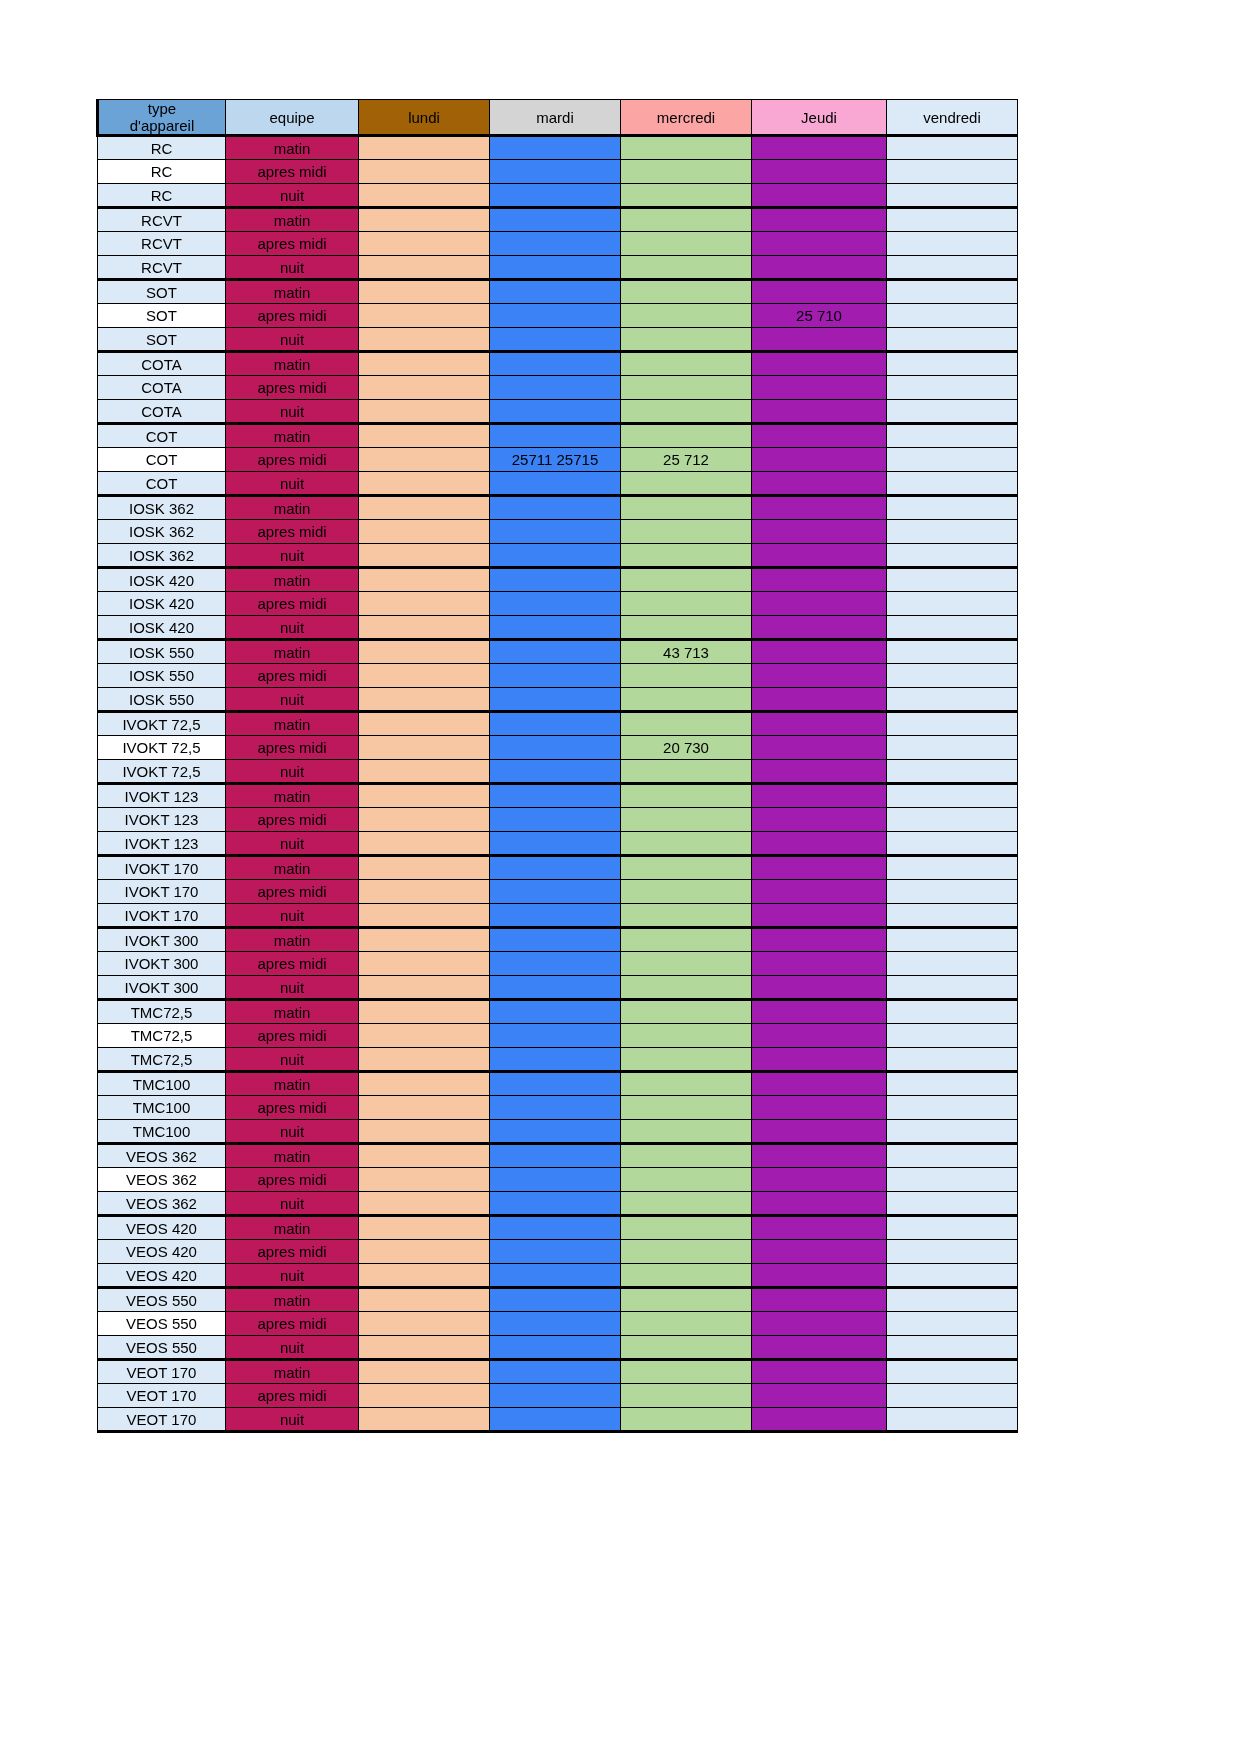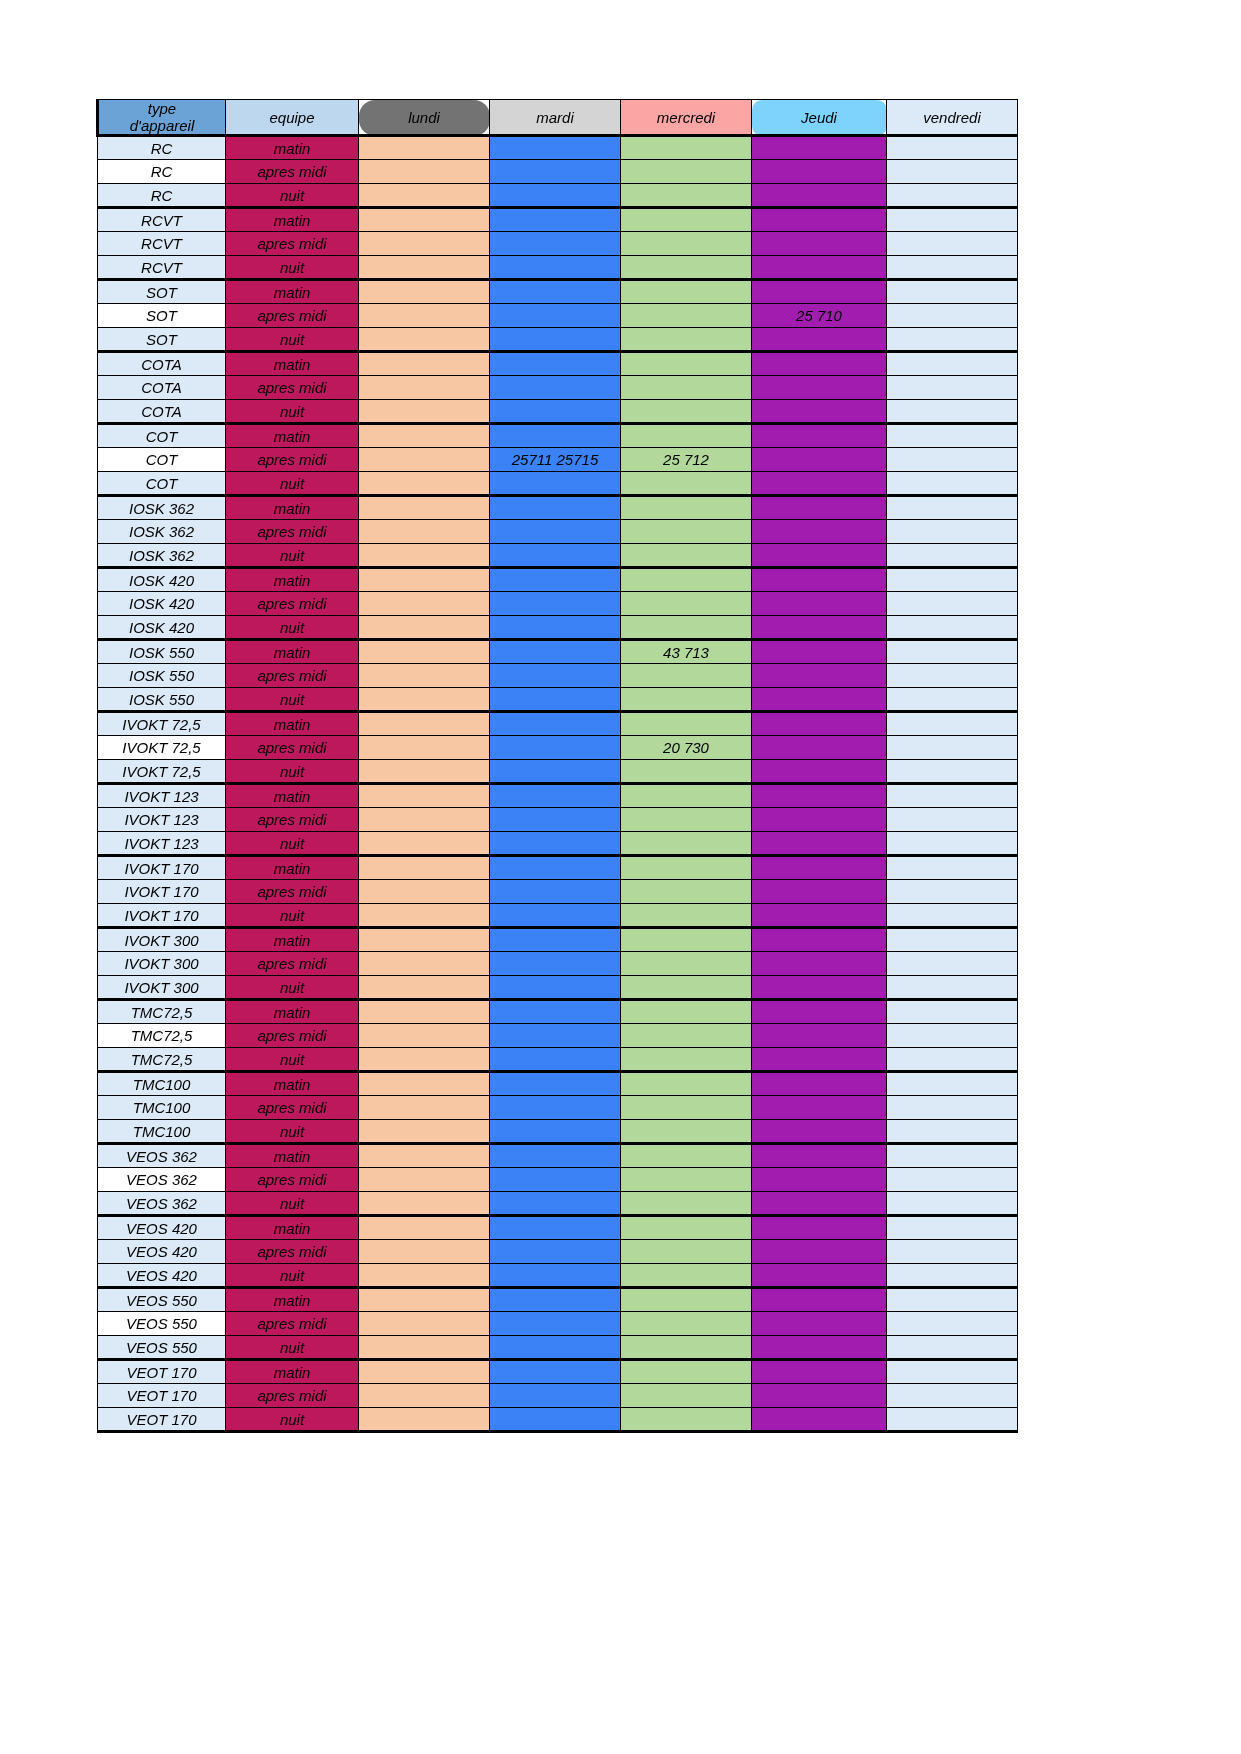--- a/index.html
+++ b/index.html
@@ -9,21 +9,20 @@
     width: 1241px;
     height: 1754px;
     font-family: "Liberation Sans", sans-serif;
   }
   #page {
     position: relative;
     width: 1241px;
     height: 1754px;
     background: #ffffff;
     overflow: hidden;
-    font-style: italic;
   }
   table.sched {
     position: absolute;
     left: 96px;
     top: 99px;
     border-collapse: collapse;
     table-layout: fixed;
   }
   table.sched td, table.sched th {
     padding: 0;
@@ -45,24 +44,24 @@
   col.c-vend   { width: 131px; }
 
   thead th {
     height: 52px;
     font-weight: bold;
     font-size: 16px;
     border: 1px solid #000000;
   }
   th.h-type   { background: #6ba3d6; }
   th.h-equipe { background: #bcd7ee; }
-  th.h-lundi  { background: #737373; border-radius: 16px; }
+  th.h-lundi  { background: #a16207; }
   th.h-mardi  { background: #d4d4d4; }
   th.h-merc   { background: #fca5a5; }
-  th.h-jeudi  { background: #7dd3fc; border-radius: 10px; }
+  th.h-jeudi  { background: #f9a8d4; }
   th.h-vend   { background: #dceaf7; }
 
   td.type {
     background: #dceaf7;
     text-align: left;
     padding-left: 5px;
     font-size: 15px;
   }
   td.type.white { background: #ffffff; }
   td.equipe { background: #be185d; }

